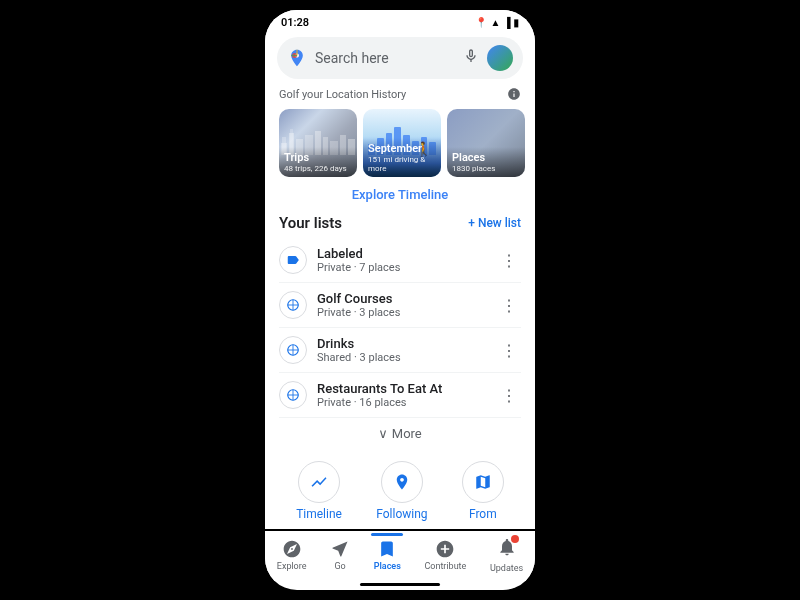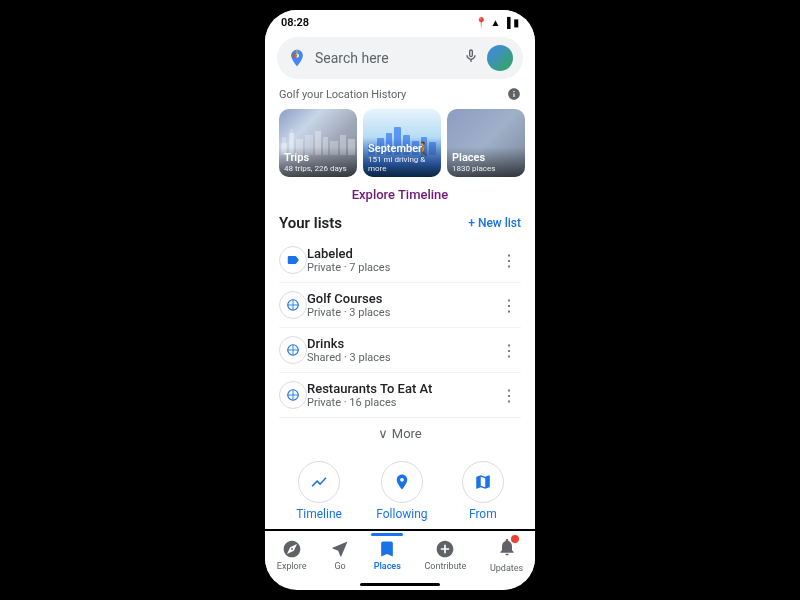--- a/index.html
+++ b/index.html
@@ -115,21 +115,21 @@
       font-size: 11px;
       font-weight: 600;
     }
     .card-subtitle {
       font-size: 8px;
       opacity: 0.9;
     }
     .explore-timeline {
       text-align: center;
       padding: 4px 0 8px 0;
-      color: #701a75;
+      color: #3b82f6;
       font-size: 13px;
       font-weight: 500;
       flex-shrink: 0;
     }
     .your-lists-header {
       display: flex;
       justify-content: space-between;
       align-items: center;
       padding: 4px 14px 6px 14px;
       flex-shrink: 0;
@@ -148,21 +148,21 @@
       flex: 1;
       overflow-y: auto;
       padding: 0 14px;
     }
     .lists-container::-webkit-scrollbar { display: none; }
     .list-item {
       display: flex;
       align-items: center;
       padding: 8px 0;
       border-bottom: 1px solid #f1f3f4;
-      gap: 0;
+      gap: 10px;
     }
     .list-icon {
       width: 28px;
       height: 28px;
       border-radius: 50%;
       border: 1.5px solid #dadce0;
       display: flex;
       align-items: center;
       justify-content: center;
       flex-shrink: 0;
@@ -313,21 +313,21 @@
       border-radius: 2px;
       margin: 2px auto 4px auto;
     }
   </style>
 </head>
 <body>
 
 <div class="phone-frame">
 
   <div class="status-bar">
-    <span>08:28</span>
+    <span>01:28</span>
     <div class="status-icons">
       <span>📍</span>
       <span>▲</span>
       <span>▐</span>
       <span>▮</span>
     </div>
   </div>
 
   <div class="search-bar-wrapper">
     <div class="search-bar">

